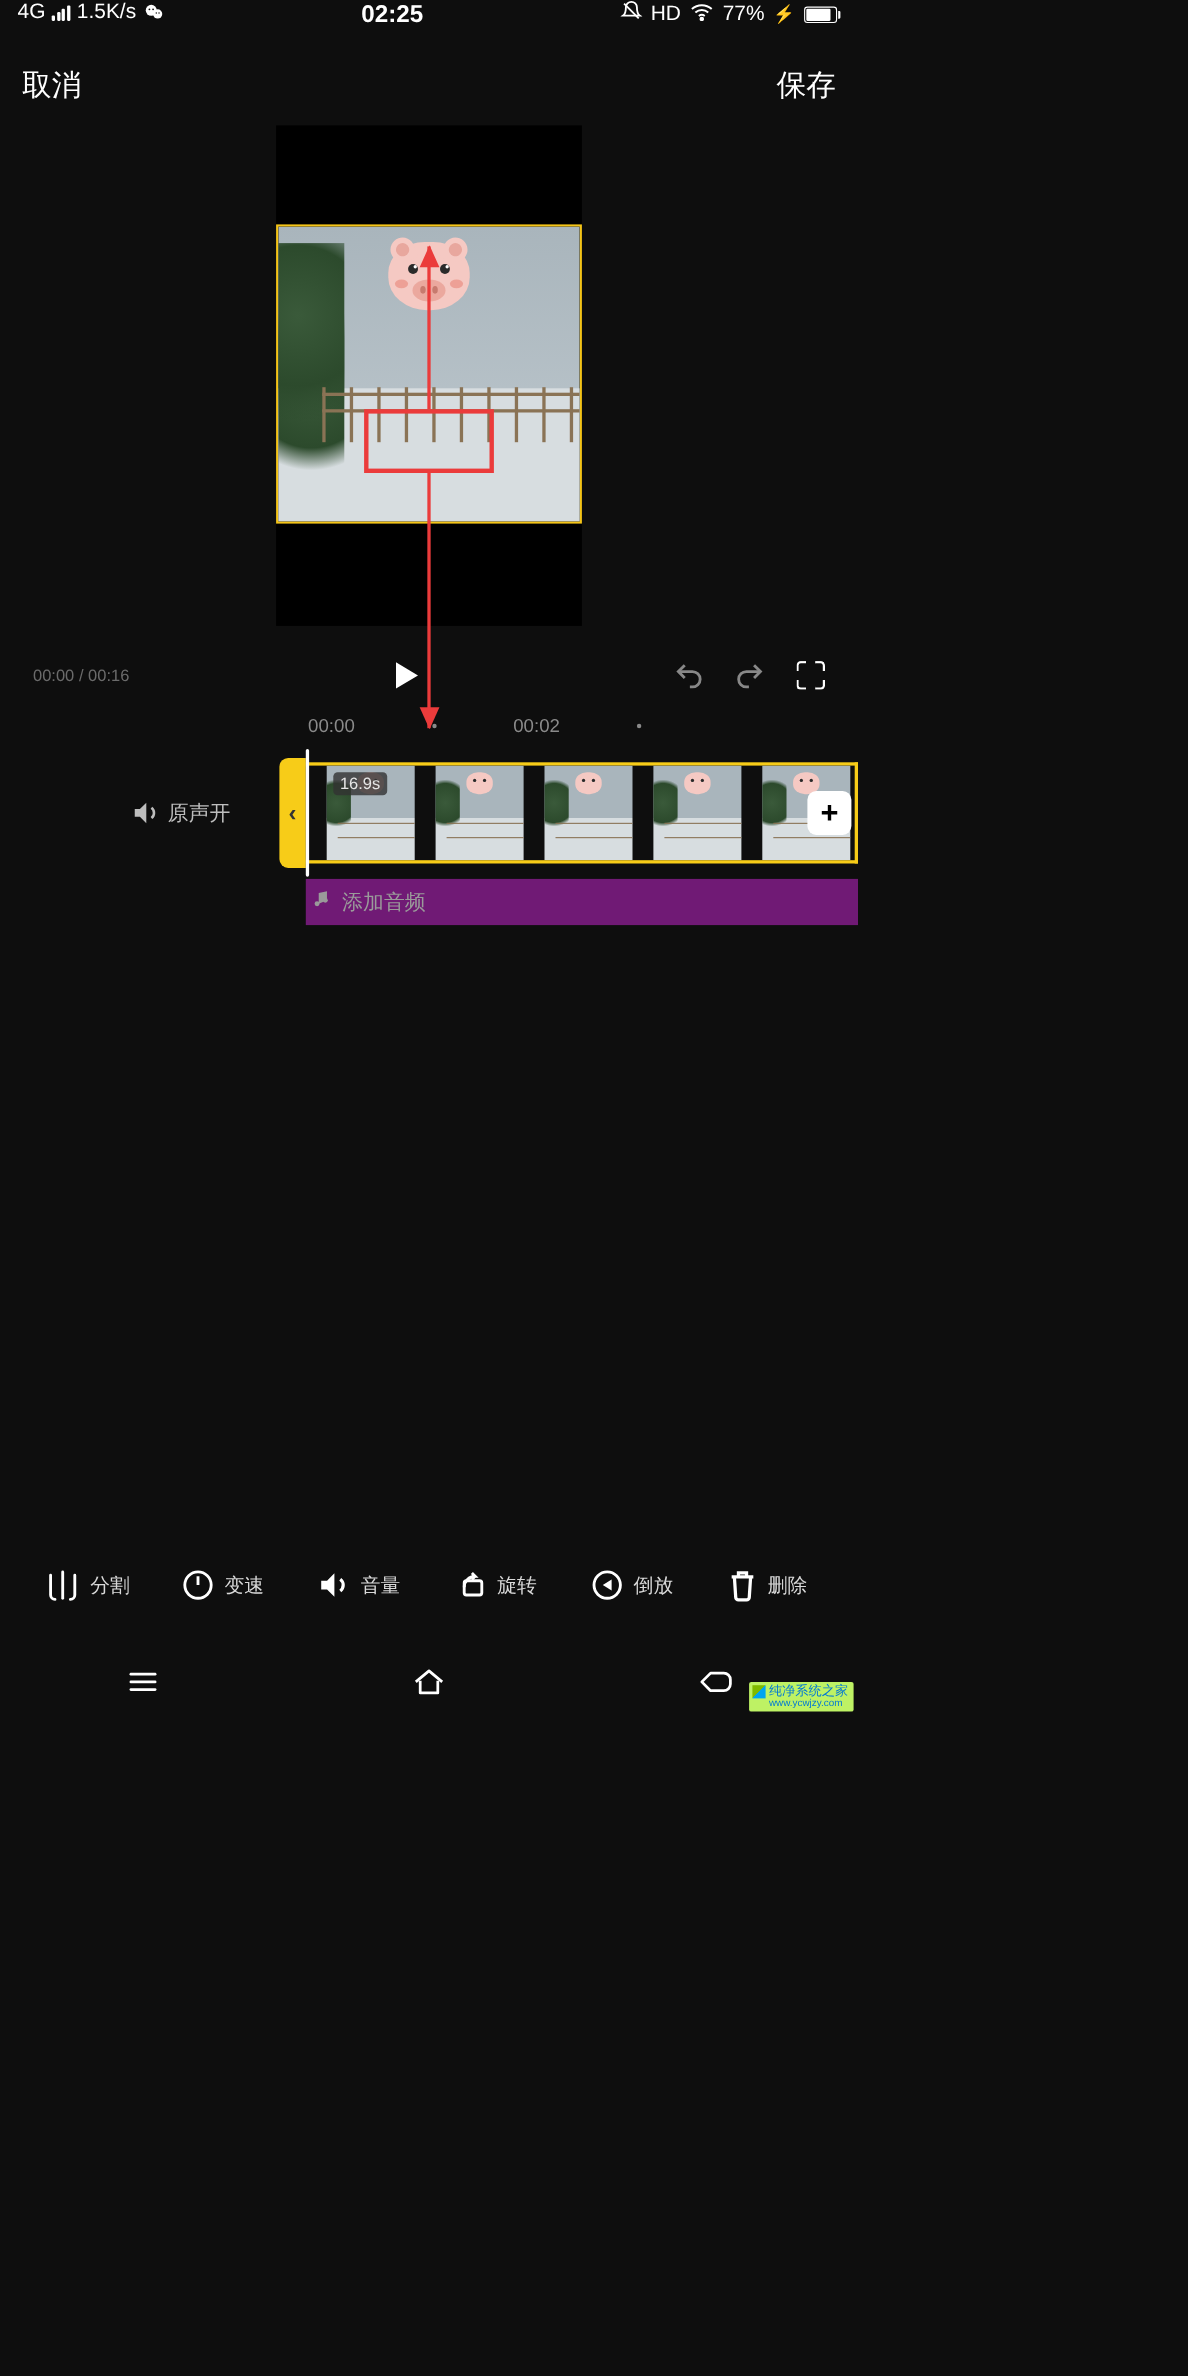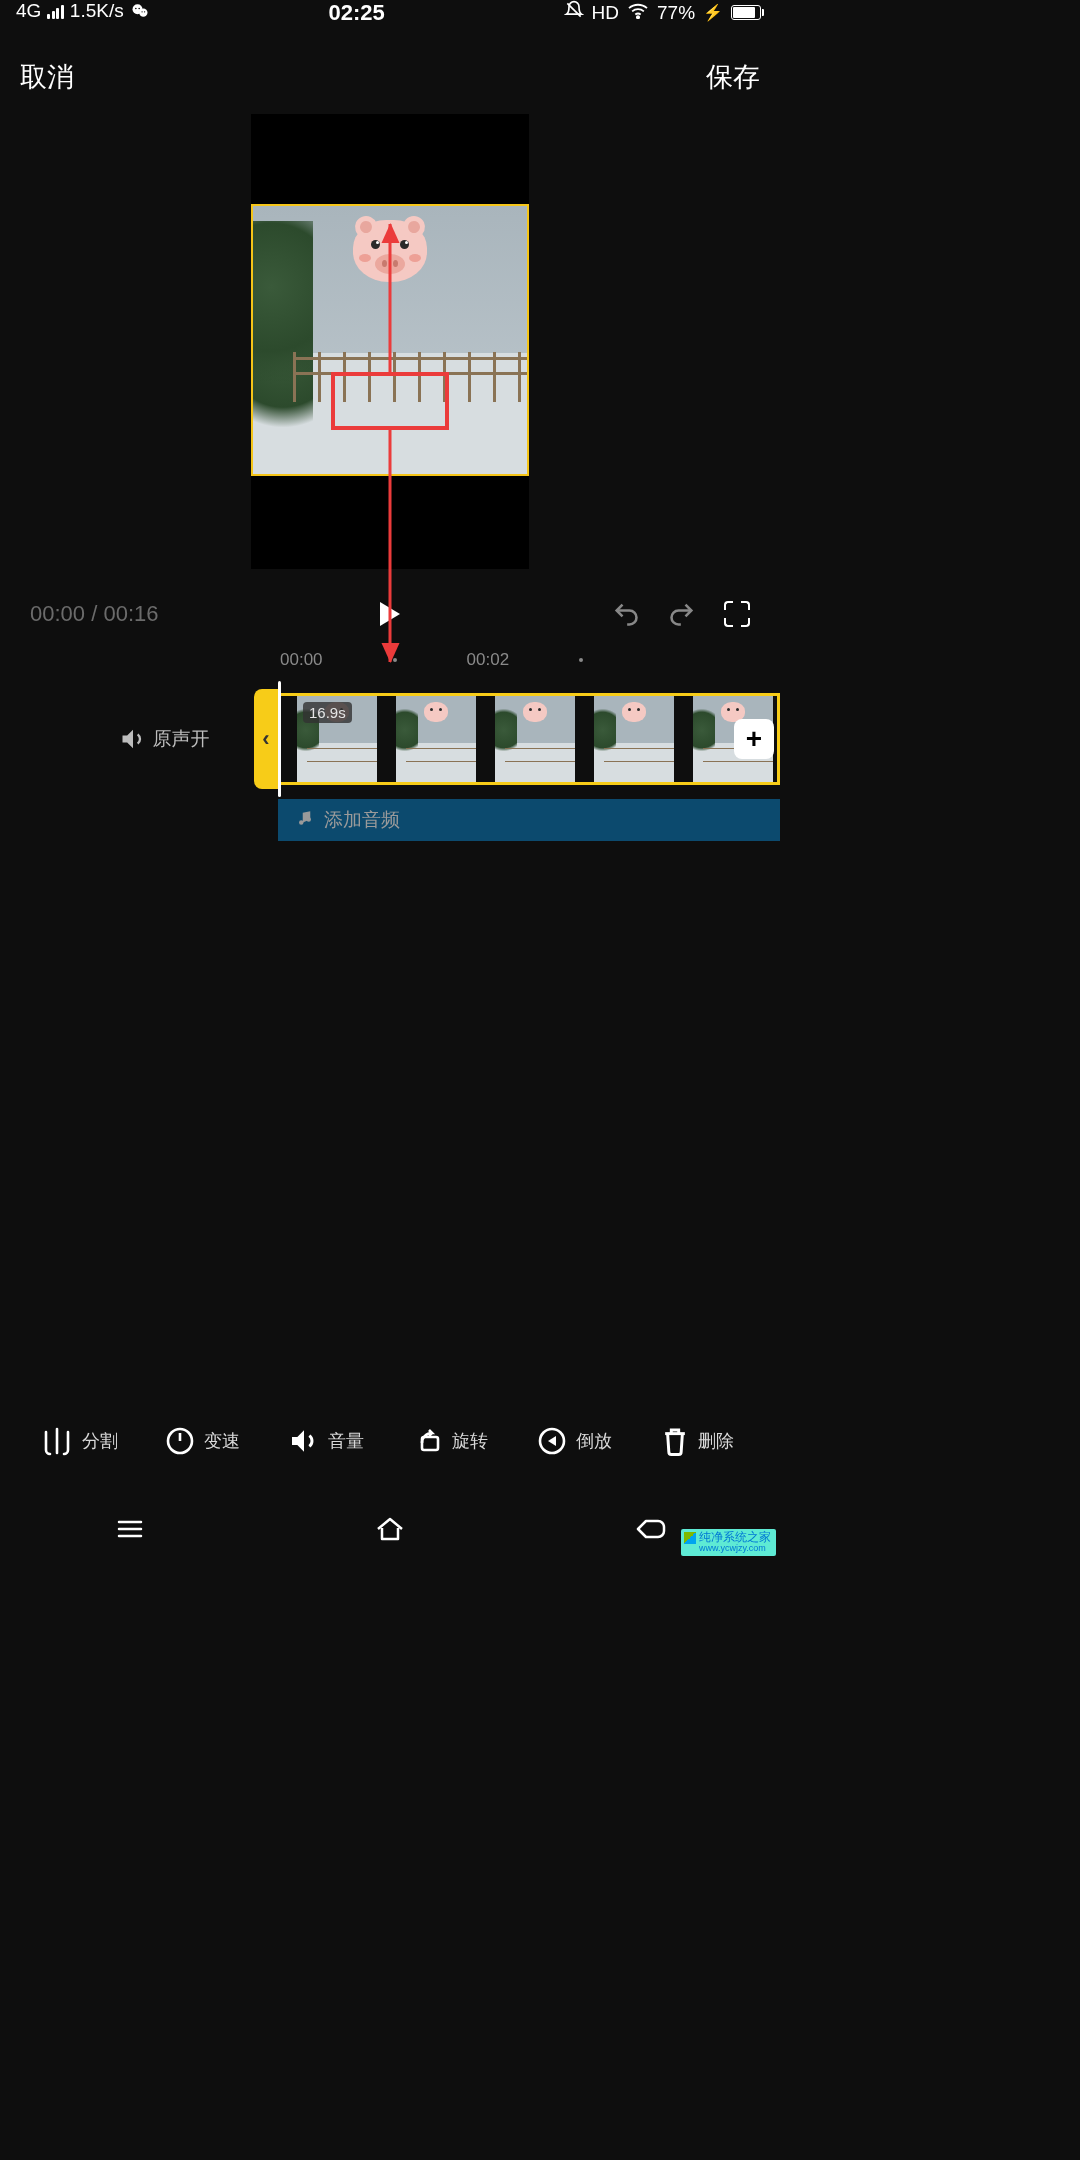--- a/index.html
+++ b/index.html
@@ -123,21 +123,21 @@
     border-left:9px solid transparent; border-right:9px solid transparent; border-top:20px solid #eb3b3b;
   }
 
   
   .playback-row {
     display:flex; align-items:center; justify-content:space-between;
     padding: 0 30px;
     margin-top: 20px;
     height: 50px;
   }
-  .time-text { color:#6b6b6b; font-size:22px; }
+  .time-text { color:#6b6b6b; font-size:15px; }
   .play-btn { width:0; height:0; border-left:20px solid #fff; border-top:12px solid transparent; border-bottom:12px solid transparent; margin-left:10px;}
   .pb-right { display:flex; align-items:center; gap:28px; }
   .icon-btn { color:#888; display:flex; align-items:center; justify-content:center; }
   .fs-btn { width:26px; height:26px; position:relative; }
   .fs-btn span{position:absolute;width:9px;height:9px;border:2.5px solid #fff;}
   .fs-btn span:nth-child(1){top:0;left:0;border-right:none;border-bottom:none;border-radius:4px 0 0 0;}
   .fs-btn span:nth-child(2){top:0;right:0;border-left:none;border-bottom:none;border-radius:0 4px 0 0;}
   .fs-btn span:nth-child(3){bottom:0;left:0;border-right:none;border-top:none;border-radius:0 0 0 4px;}
   .fs-btn span:nth-child(4){bottom:0;right:0;border-left:none;border-top:none;border-radius:0 0 4px 0;}
 
@@ -228,23 +228,23 @@
     border-radius:2px;
     z-index:2;
   }
 
   
   .audio-row {
     margin-top:10px;
     margin-left:278px;
     margin-right:0;
     height:42px;
-    background:#0c4a6e;
+    background:#701a75;
     display:flex; align-items:center;
-    padding-left:18px;
+    padding-left:5px;
     gap:10px;
     color:#9a9a9a;
     font-size:19px;
   }
 
   
   .tool-bar {
     position:absolute;
     left:0; right:0;
     bottom:74px;
@@ -272,21 +272,21 @@
     align-items:center;
     padding-bottom:4px;
   }
   .nav-bar .nbtn { width:110px; display:flex; justify-content:center; }
 
   
   .watermark {
     position:absolute;
     right:4px; bottom:4px;
     font-size:12px;
-    background:#5eead4;
+    background:#bef264;
     color:#0078d4;
     padding:2px 5px 2px 18px;
     border-radius:2px;
     line-height:1.1;
   }
   .watermark::before{
     content:"";position:absolute;left:3px;top:3px;width:12px;height:12px;
     background:linear-gradient(135deg,#7fba00 50%, #00a4ef 50%);
   }
   .watermark small{display:block;font-size:9px;color:#0078d4;}

